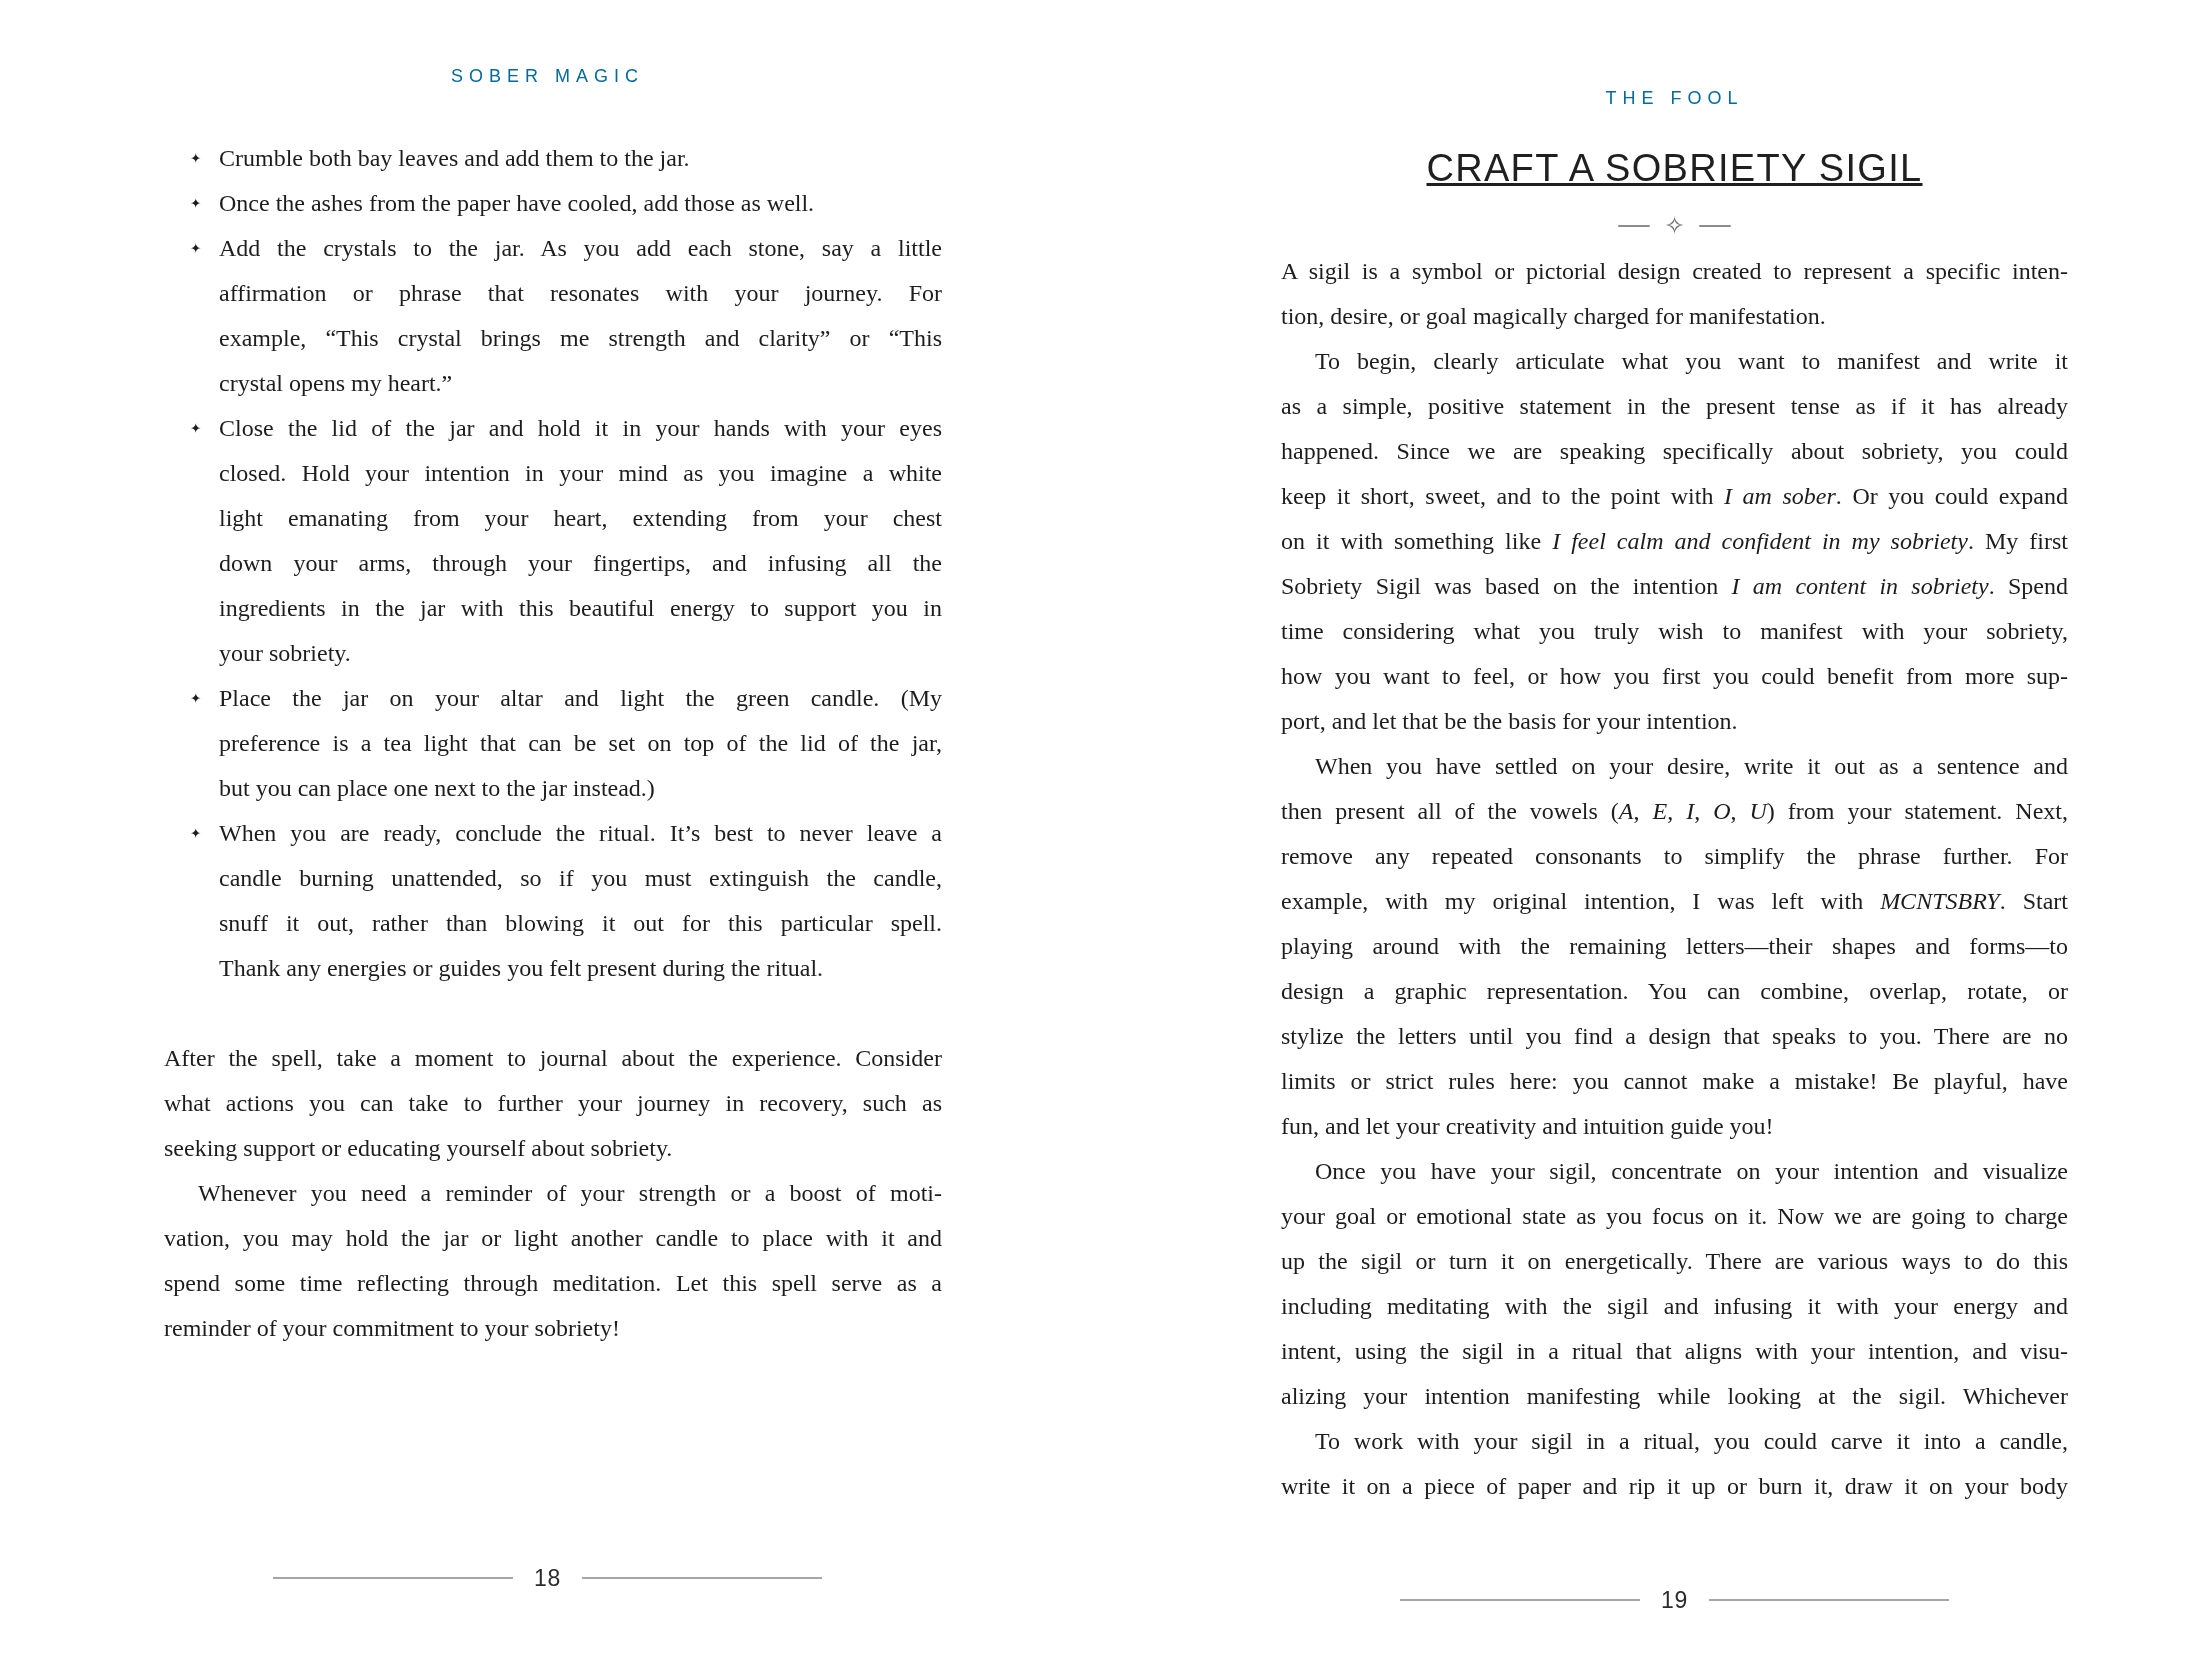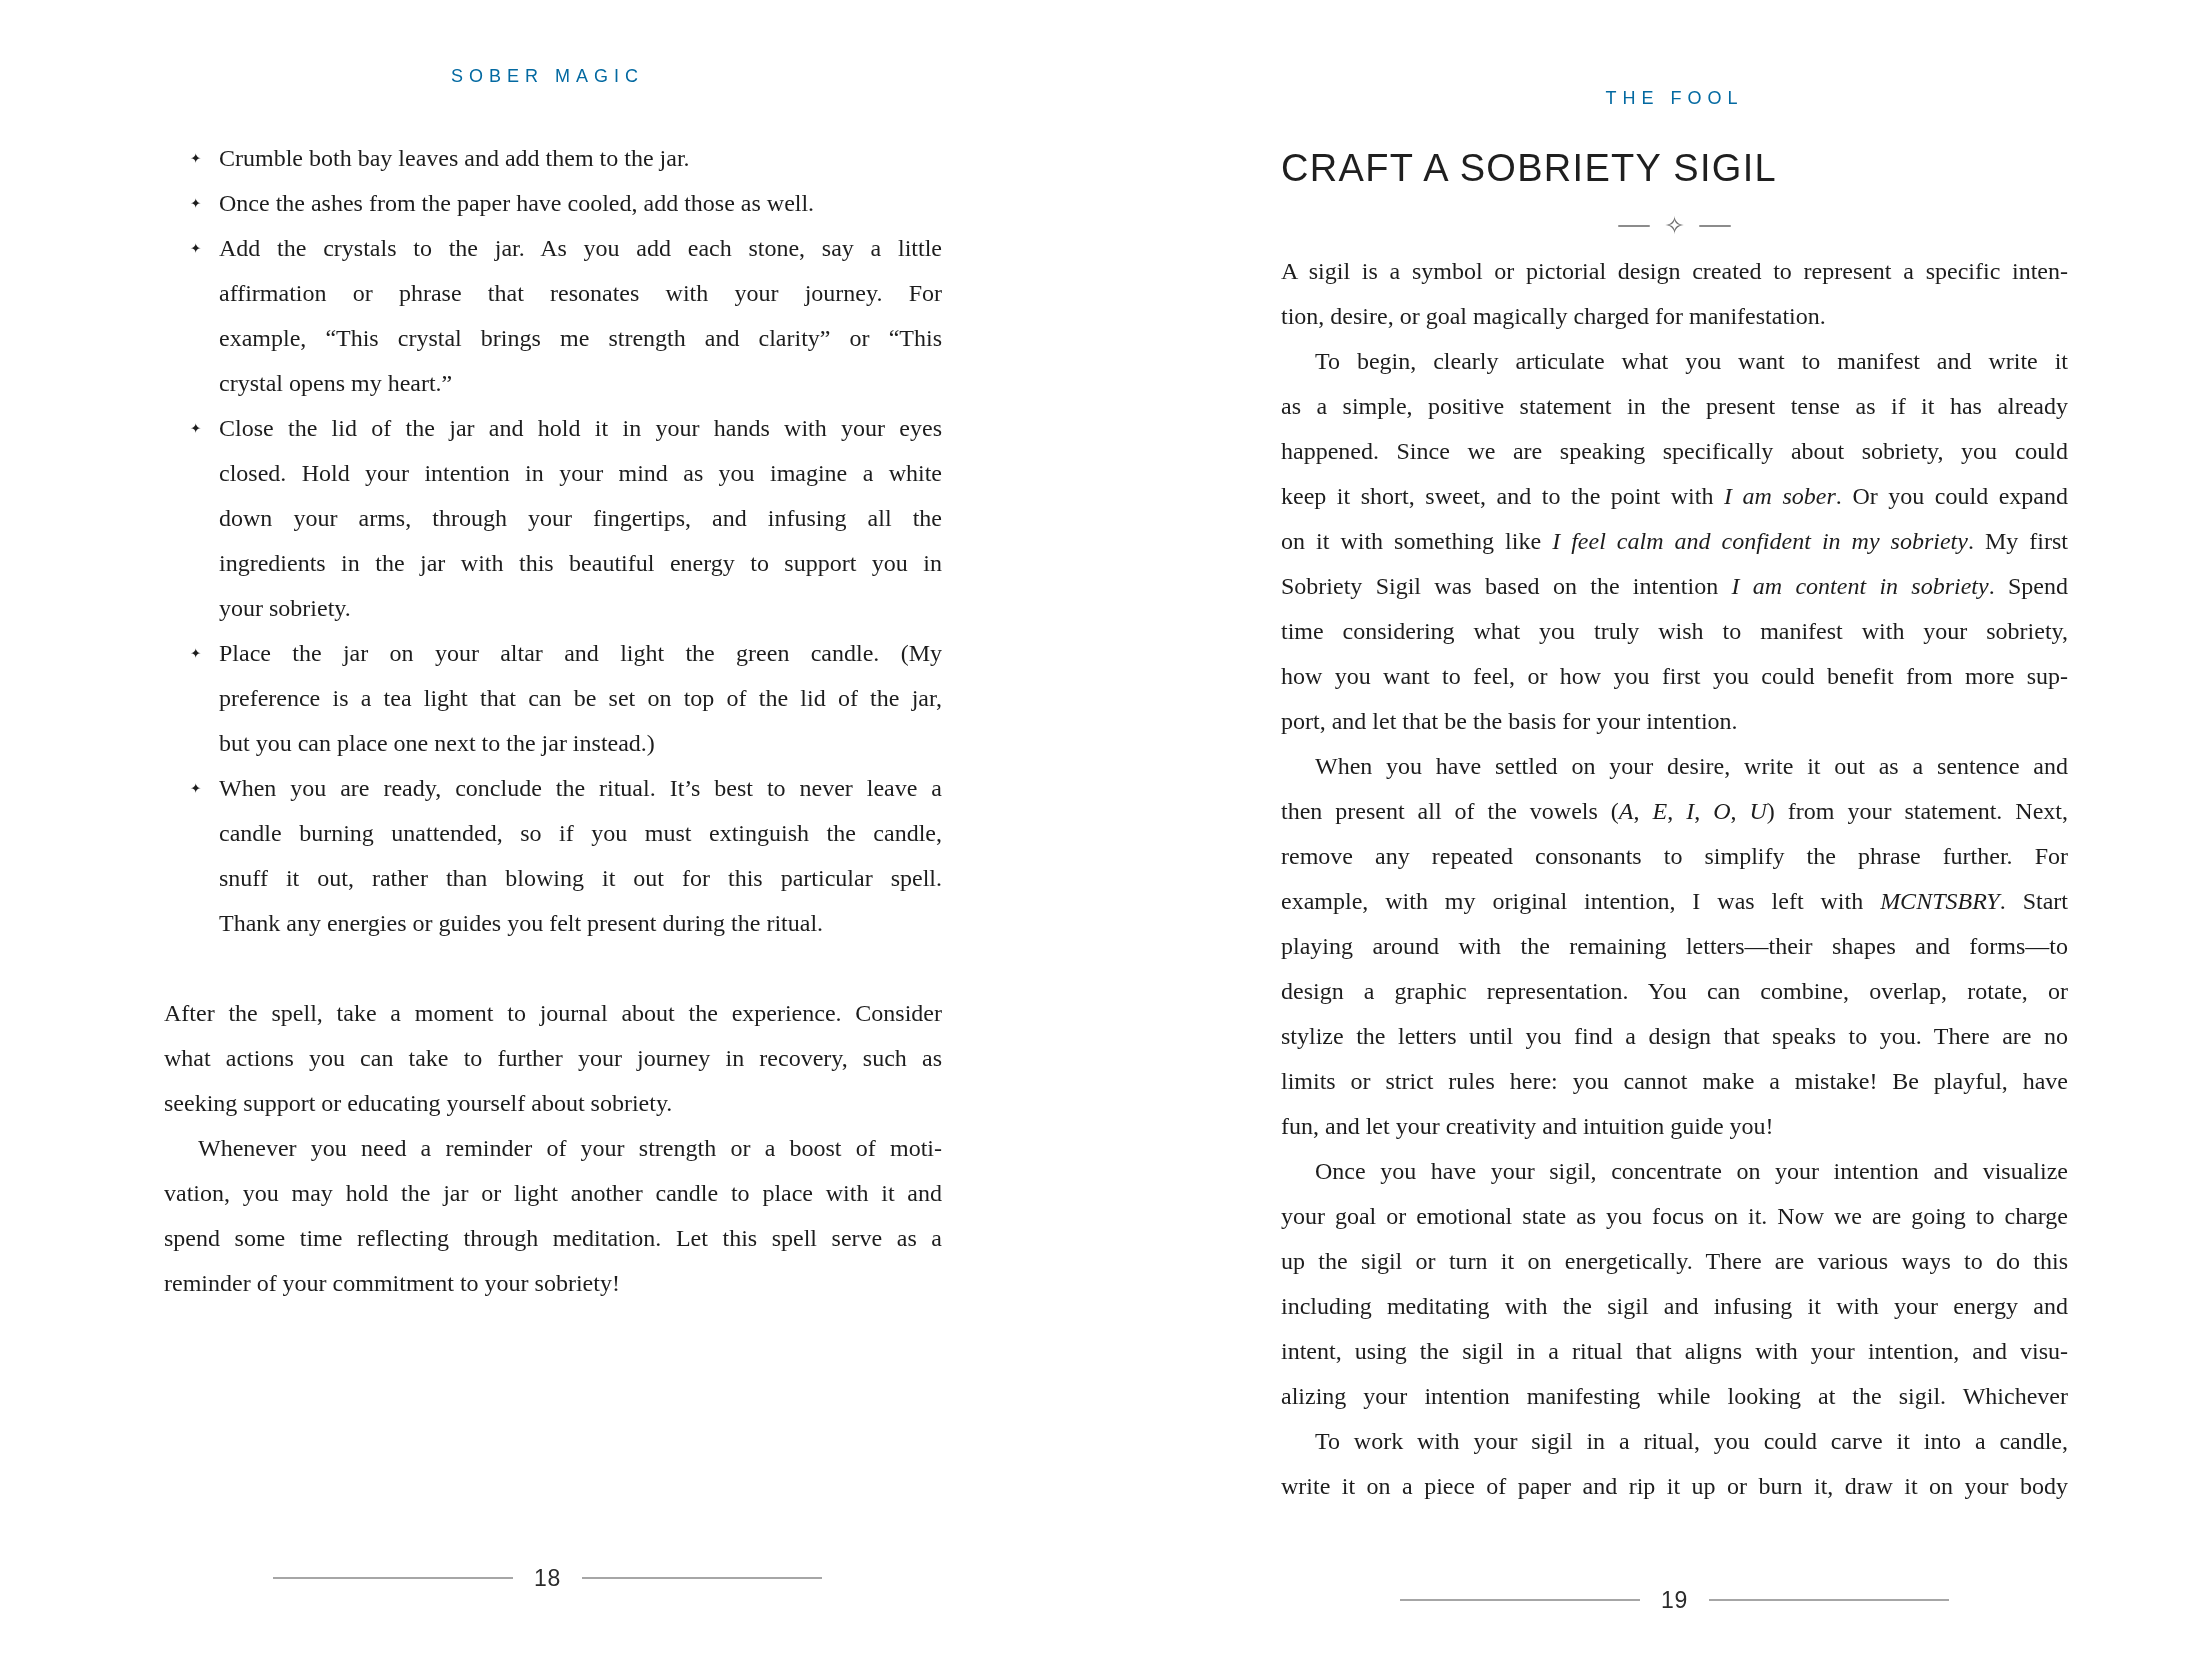--- a/index.html
+++ b/index.html
@@ -15,24 +15,24 @@
 
   .running-header{
     position:absolute;top:66px;left:0;width:100%;
     text-align:center;
     font-family:"Liberation Sans","DejaVu Sans",sans-serif;
     font-size:18px;font-weight:400;letter-spacing:6px;
     color:#0369a1;
   }
   .section-title{
     position:absolute;top:124px;left:0;width:100%;
-    text-align:left;
+    text-align:center;
     font-family:"Liberation Sans","DejaVu Sans",sans-serif;
     font-size:38px;font-weight:300;letter-spacing:1.3px;
-    color:#1f1f1f;line-height:44px;
+    color:#1f1f1f;line-height:44px;text-decoration:underline;
   }
   .ornament{
     position:absolute;top:187px;left:0;width:100%;height:34px;
     display:flex;justify-content:center;align-items:center;gap:14.4px;
   }
   .orn-dash{display:inline-block;width:32px;height:2.5px;background:#8c8c8c;border-radius:1.7px;}
   .orn-star{
     font-family:"DejaVu Sans",sans-serif;
     font-size:24.6px;color:#6f6f6f;line-height:1;
   }
@@ -95,20 +95,21 @@
             <span class="star">✦</span>
             <div class="line"><span>Add the crystals to the jar. As you add each stone, say a little</span></div>
             <div class="line"><span>affirmation or phrase that resonates with your journey. For</span></div>
             <div class="line"><span>example, “This crystal brings me strength and clarity” or “This</span></div>
             <div class="line last"><span>crystal opens my heart.”</span></div>
           </div>
           <div class="item">
             <span class="star">✦</span>
             <div class="line"><span>Close the lid of the jar and hold it in your hands with your eyes</span></div>
             <div class="line"><span>closed. Hold your intention in your mind as you imagine a white</span></div>
+            <div class="line"><span>light emanating from your heart, extending from your chest</span></div>
             <div class="line"><span>down your arms, through your fingertips, and infusing all the</span></div>
             <div class="line"><span>ingredients in the jar with this beautiful energy to support you in</span></div>
             <div class="line last"><span>your sobriety.</span></div>
           </div>
           <div class="item">
             <span class="star">✦</span>
             <div class="line"><span>Place the jar on your altar and light the green candle. (My</span></div>
             <div class="line"><span>preference is a tea light that can be set on top of the lid of the jar,</span></div>
             <div class="line last"><span>but you can place one next to the jar instead.)</span></div>
           </div>

